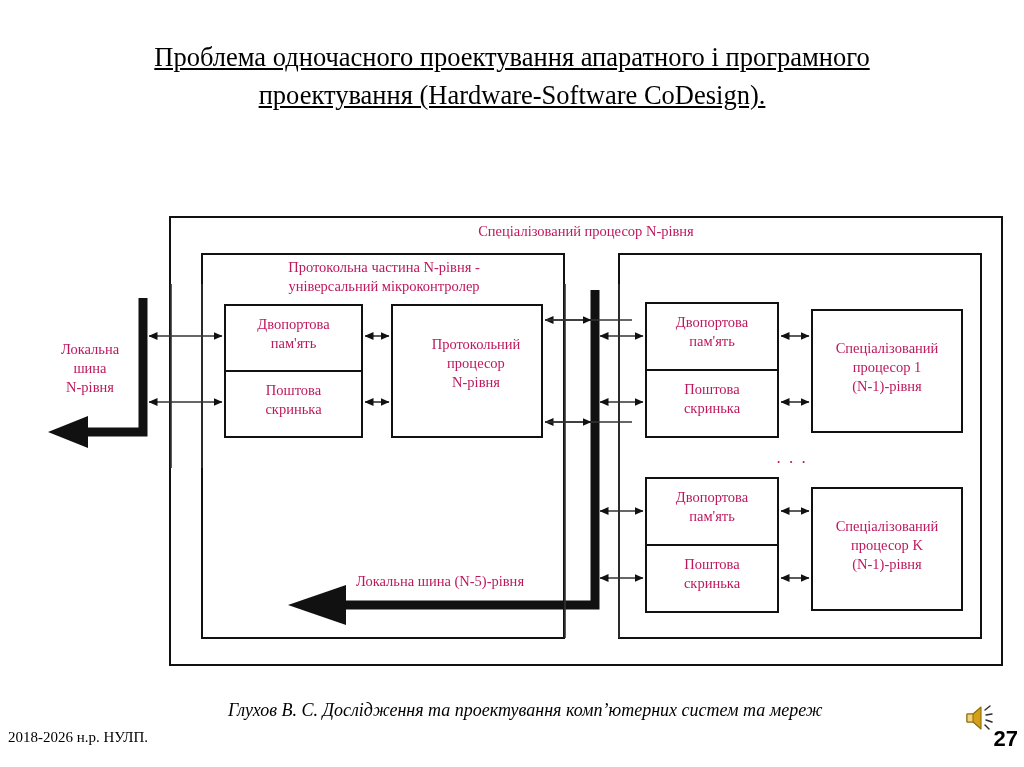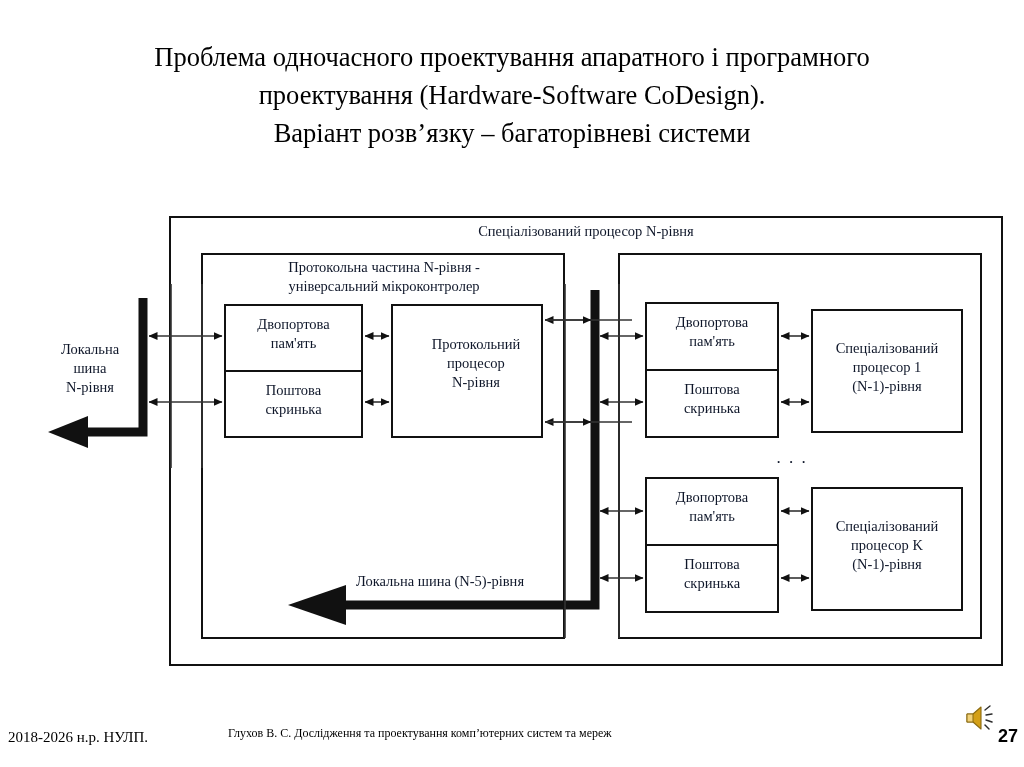--- a/index.html
+++ b/index.html
@@ -20,79 +20,79 @@
   #slide-title {
     position: absolute;
     left: 30px;
     top: 38px;
     width: 964px;
     text-align: center;
     font-size: 26.5px;
     line-height: 38px;
     color: #000;
   }
-  #slide-title div { white-space: nowrap; }
+  #slide-title div { white-space: nowrap; text-decoration: underline; }
 
   
   #diagram {
     position: absolute;
     left: 0;
     top: 0;
     width: 1024px;
     height: 700px;
   }
   #diagram svg { display: block; }
 
   .dgm-label {
     position: absolute;
     text-align: center;
     font-size: 14.5px;
     line-height: 19px;
-    color: #0f172a;
+    color: #be185d;
     white-space: pre-line;
   }
 
   
   #footer-left {
     position: absolute;
     left: 8px;
     top: 729px;
     font-size: 15px;
     white-space: nowrap;
   }
   #footer-center {
     position: absolute;
     left: 228px;
-    top: 726px;
-    font-size: 12px;
+    top: 700px;
+    font-size: 18px;
     white-space: nowrap;
+    font-style: italic;
   }
   #page-number {
     position: absolute;
     right: 6px;
     top: 726px;
-    font-size: 18px;
+    font-size: 22px;
     font-weight: bold;
     font-family: "Liberation Sans", sans-serif;
   }
   #speaker-icon {
     position: absolute;
     right: 26px;
     top: 703px;
     width: 34px;
     height: 30px;
   }
 </style>
 </head>
 <body>
 
 <div id="slide-title">
   <div>Проблема одночасного проектування апаратного і програмного</div>
   <div>проектування (Hardware-Software CoDesign).</div>
-  <div>Варіант розв’язку – багаторівневі системи</div>
 </div>
 
 <div id="diagram">
 
   <svg width="1024" height="700" viewBox="0 0 1024 700">
     <defs>
       <marker id="ah" markerWidth="9" markerHeight="8" refX="8.5" refY="4" orient="auto" markerUnits="userSpaceOnUse">
         <path d="M0,0 L9,4 L0,8 z" fill="#111"></path>
       </marker>
       <marker id="ah-start" markerWidth="9" markerHeight="8" refX="0.5" refY="4" orient="auto" markerUnits="userSpaceOnUse">

